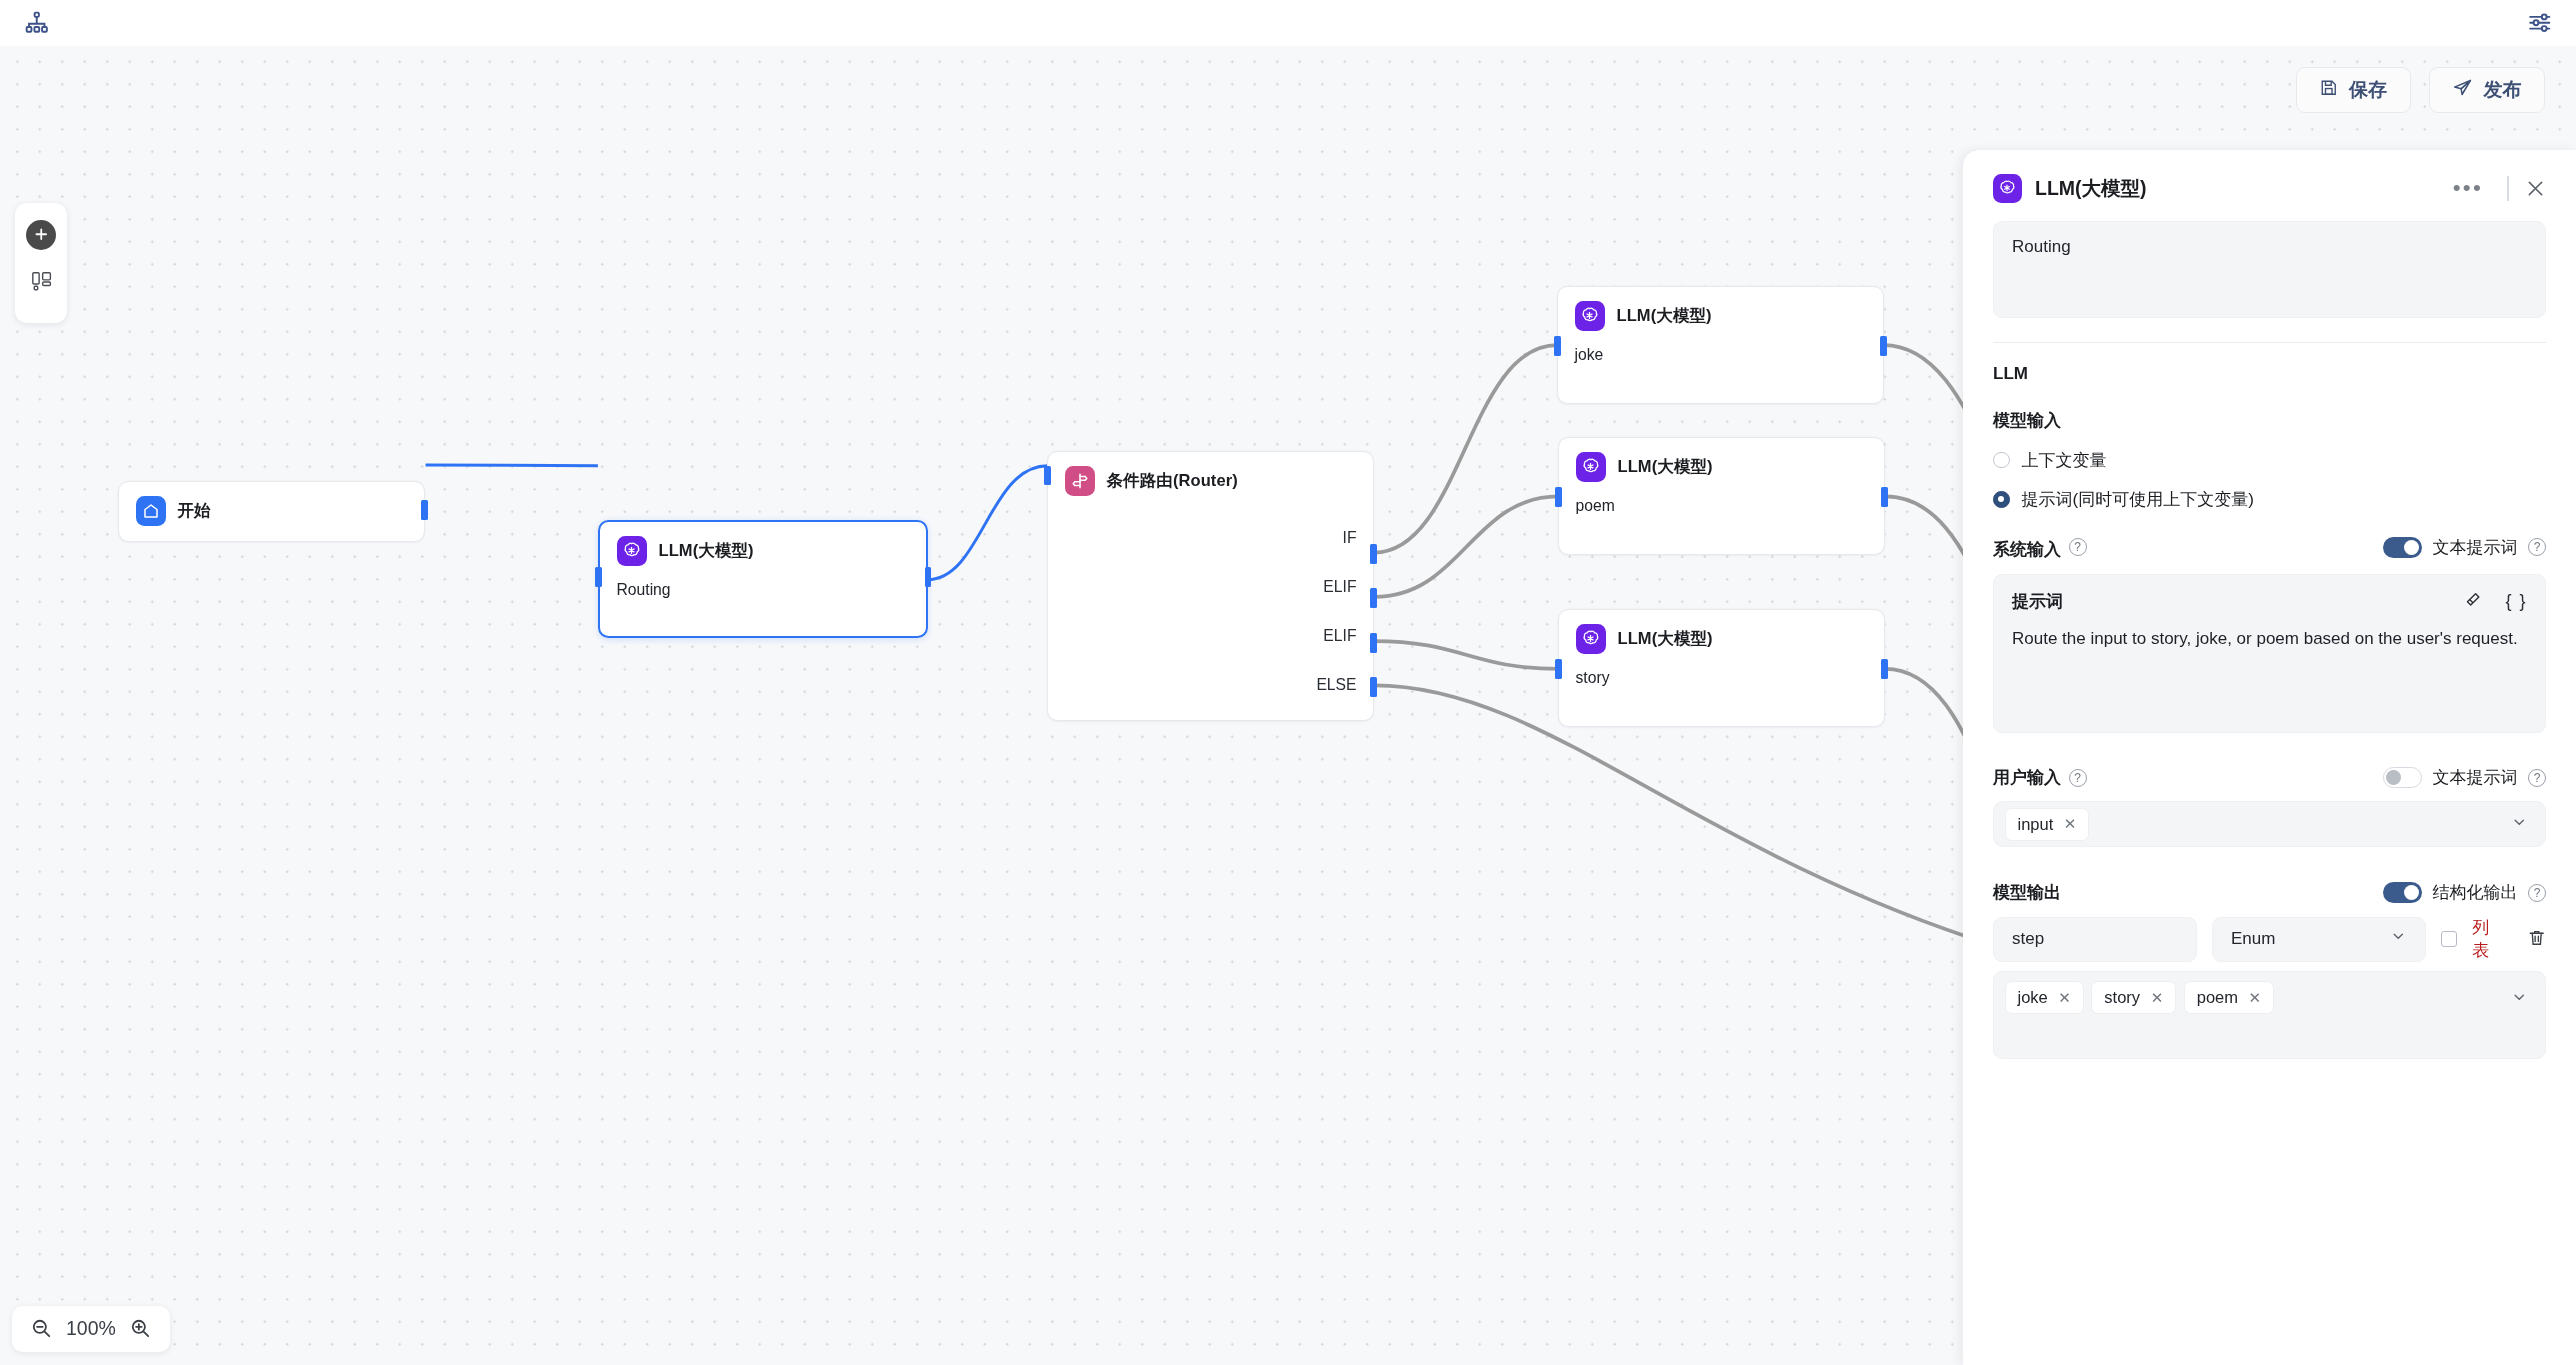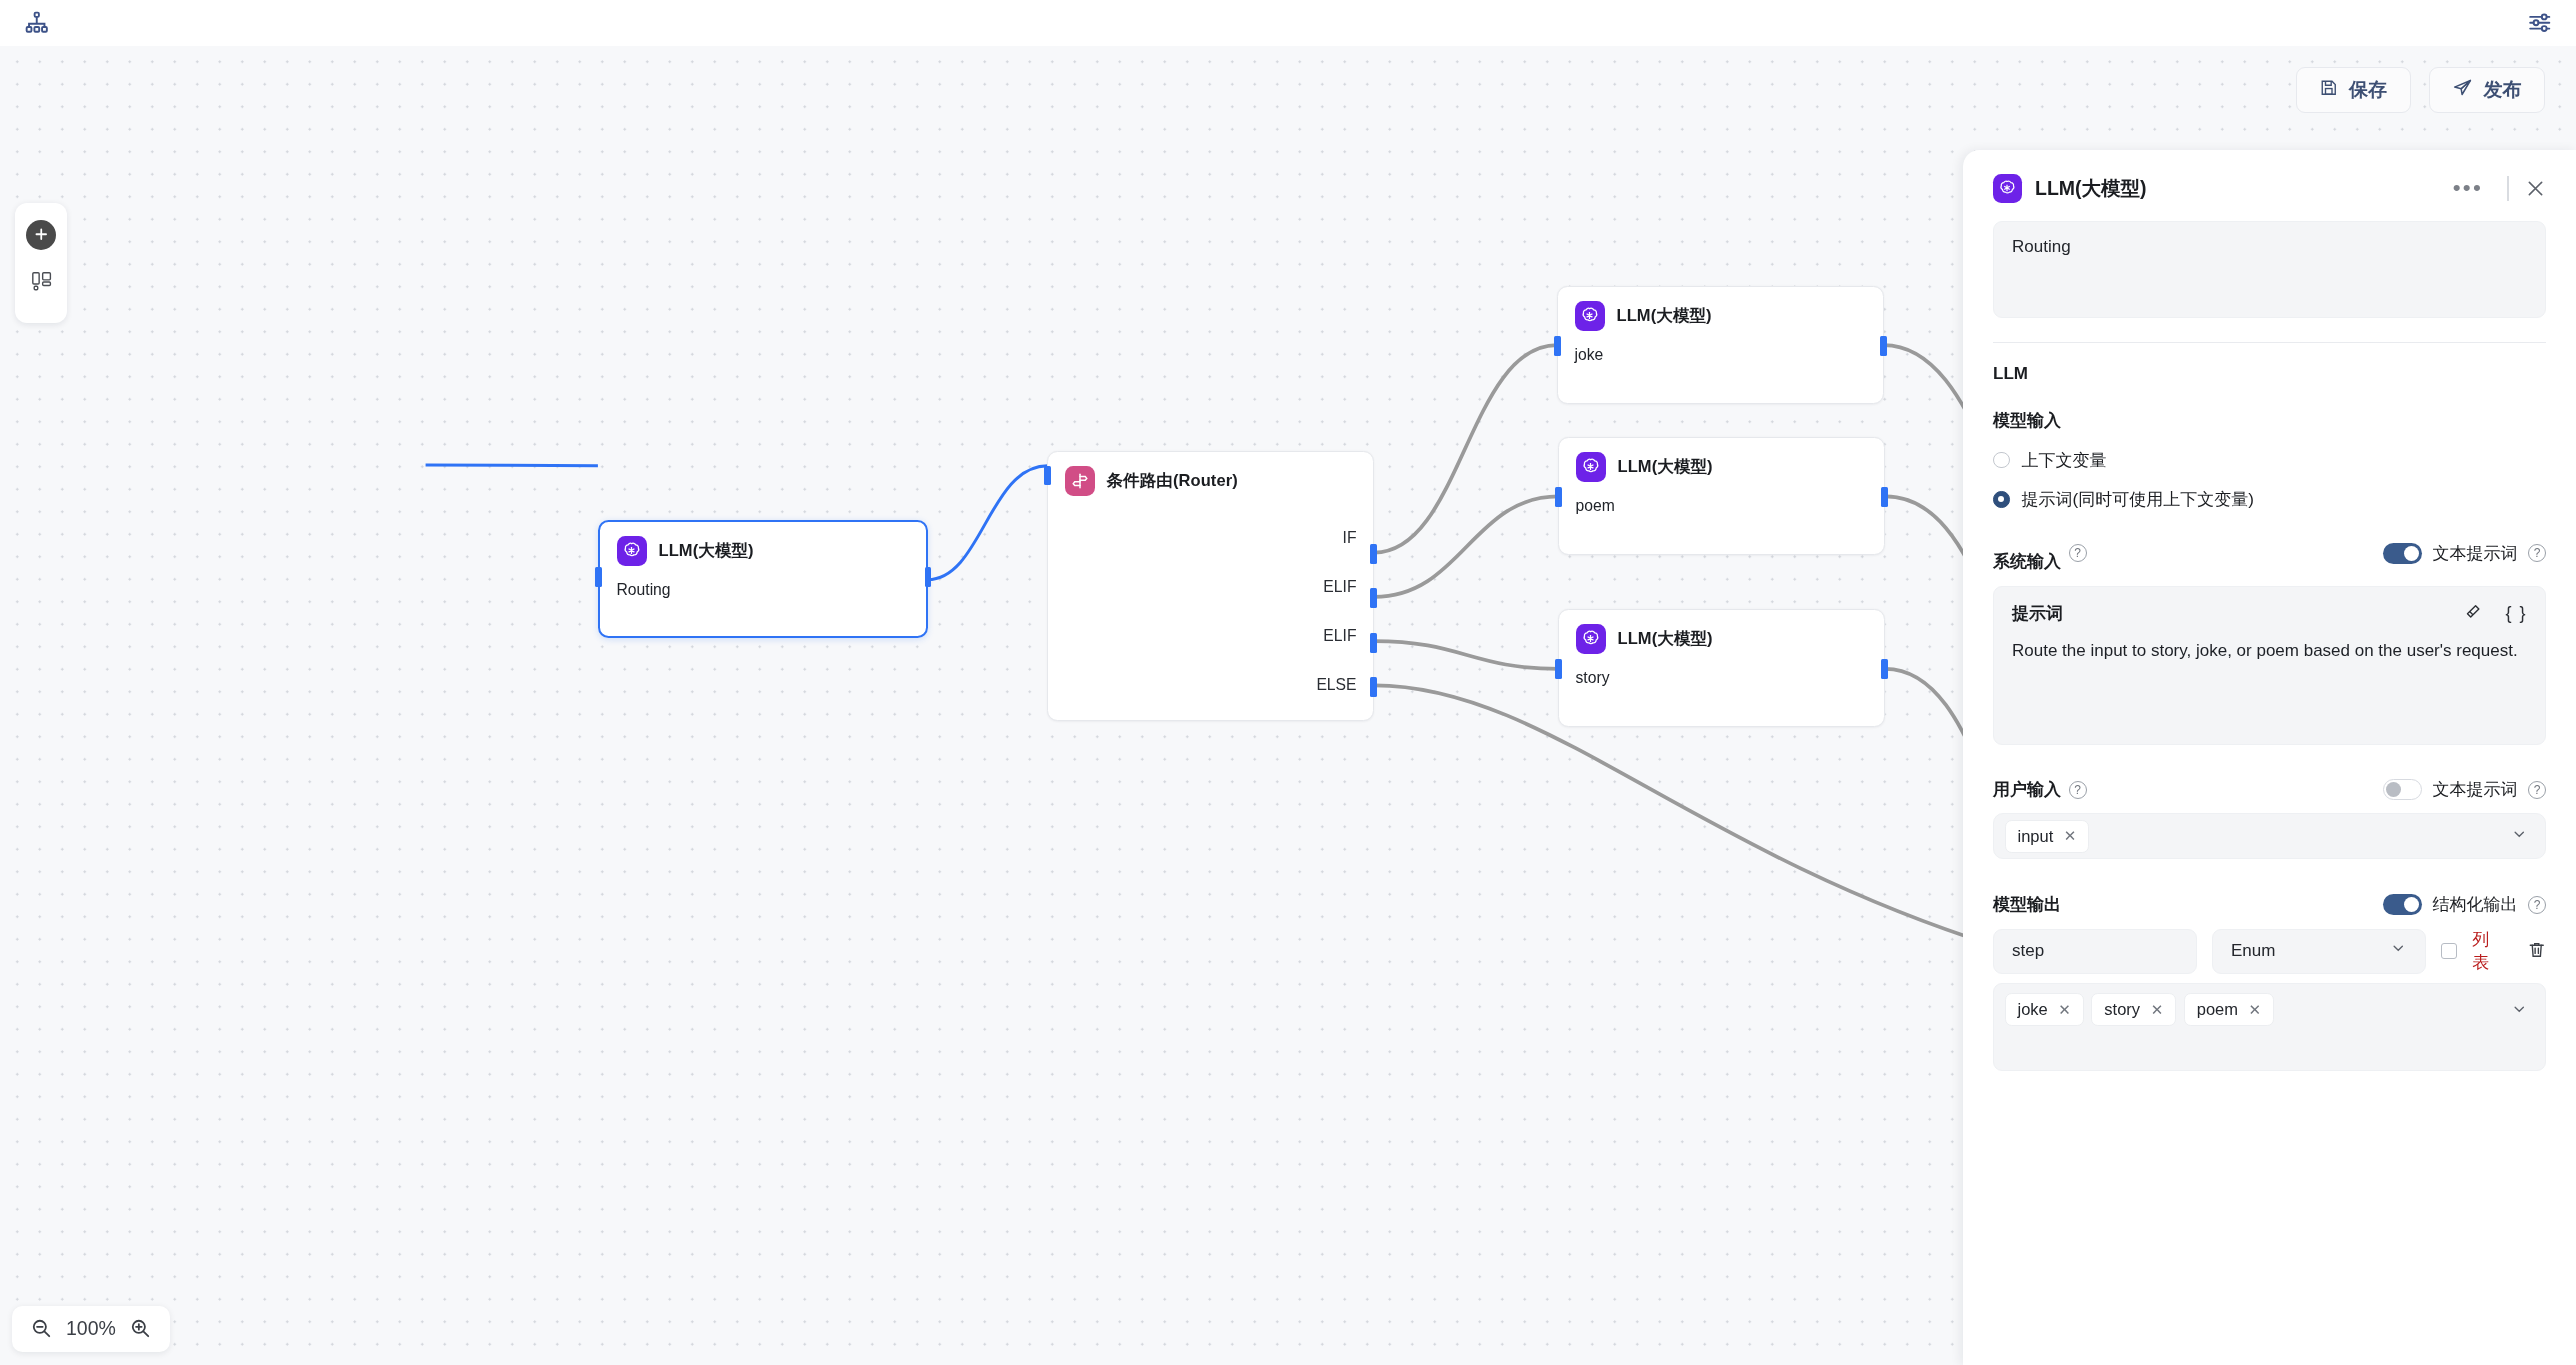--- a/index.html
+++ b/index.html
@@ -204,20 +204,31 @@
 
       <path d="M 1834 853 C 2060 853, 2250 1070, 2660 1200" stroke="#9a9a9a" stroke-width="5" fill="none"></path>
 
       <path d="M 2514 399 C 2580 399, 2620 470, 2660 560" stroke="#9a9a9a" stroke-width="5" fill="none"></path>
 
       <path d="M 2516 601 C 2580 601, 2620 660, 2660 760" stroke="#9a9a9a" stroke-width="5" fill="none"></path>
 
       <path d="M 2516 831 C 2580 831, 2620 900, 2660 1010" stroke="#9a9a9a" stroke-width="5" fill="none"></path>
     </svg>
 
+    <div class="node" style="left:118px;top:435px;width:307px;height:61px;padding:13.5px 16.5px;">
+      <div class="node-head">
+        <div class="node-badge badge-home">
+          <svg width="18" height="18" viewBox="0 0 24 24" fill="none" stroke="#fff" stroke-width="2" stroke-linejoin="round">
+              <path d="M4 10 L12 4 L20 10 V20 H4 Z"></path>
+            </svg>
+        </div>
+        <div class="node-title">开始</div>
+      </div>
+      <div class="port out" style="top:18px;"></div>
+    </div>
 
     <div class="node selected" style="left:598px;top:474px;width:330px;height:118px;">
       <div class="node-head">
         <div class="node-badge badge-openai">
           <svg width="19" height="19" viewBox="0 0 24 24" fill="none" stroke="#fff" stroke-width="1.6">
               <path d="M12 3.4c1.9-1.2 4.4-.5 5.4 1.5 2.1.1 3.7 2 3.3 4.1.9 1.8.2 4-1.6 5 .1 2.1-1.8 3.8-3.9 3.4-1.4 1.6-3.9 1.6-5.3 0-2.1.4-4-1.3-3.9-3.4-1.8-1-2.5-3.2-1.6-5C3.9 6.9 5.5 5 7.6 4.9 8.6 2.9 11.1 2.2 12 3.4z"></path>
               <path d="M12 7.6v8.8M8.3 9.7l7.4 4.4M15.7 9.7l-7.4 4.4"></path>
             </svg>
         </div>
         <div class="node-title">LLM(大模型)</div>
@@ -407,21 +418,21 @@
         <span class="radio"></span>
         <span class="radio-label">上下文变量</span>
       </div>
       <div class="radio-row">
         <span class="radio on"></span>
         <span class="radio-label">提示词(同时可使用上下文变量)</span>
       </div>
 
       <div class="sect-row">
         <div class="left">
-          <span class="sect-label" style="margin-top:16px;text-align:center;">系统输入</span>
+          <span class="sect-label" style="margin-top:4px;text-align:center;">系统输入</span>
           <span class="qmark">?</span>
         </div>
         <div class="right">
           <span class="toggle on">
               <span class="knob"></span>
             </span>
           <span class="hint-label">文本提示词</span>
           <span class="qmark">?</span>
         </div>
       </div>

